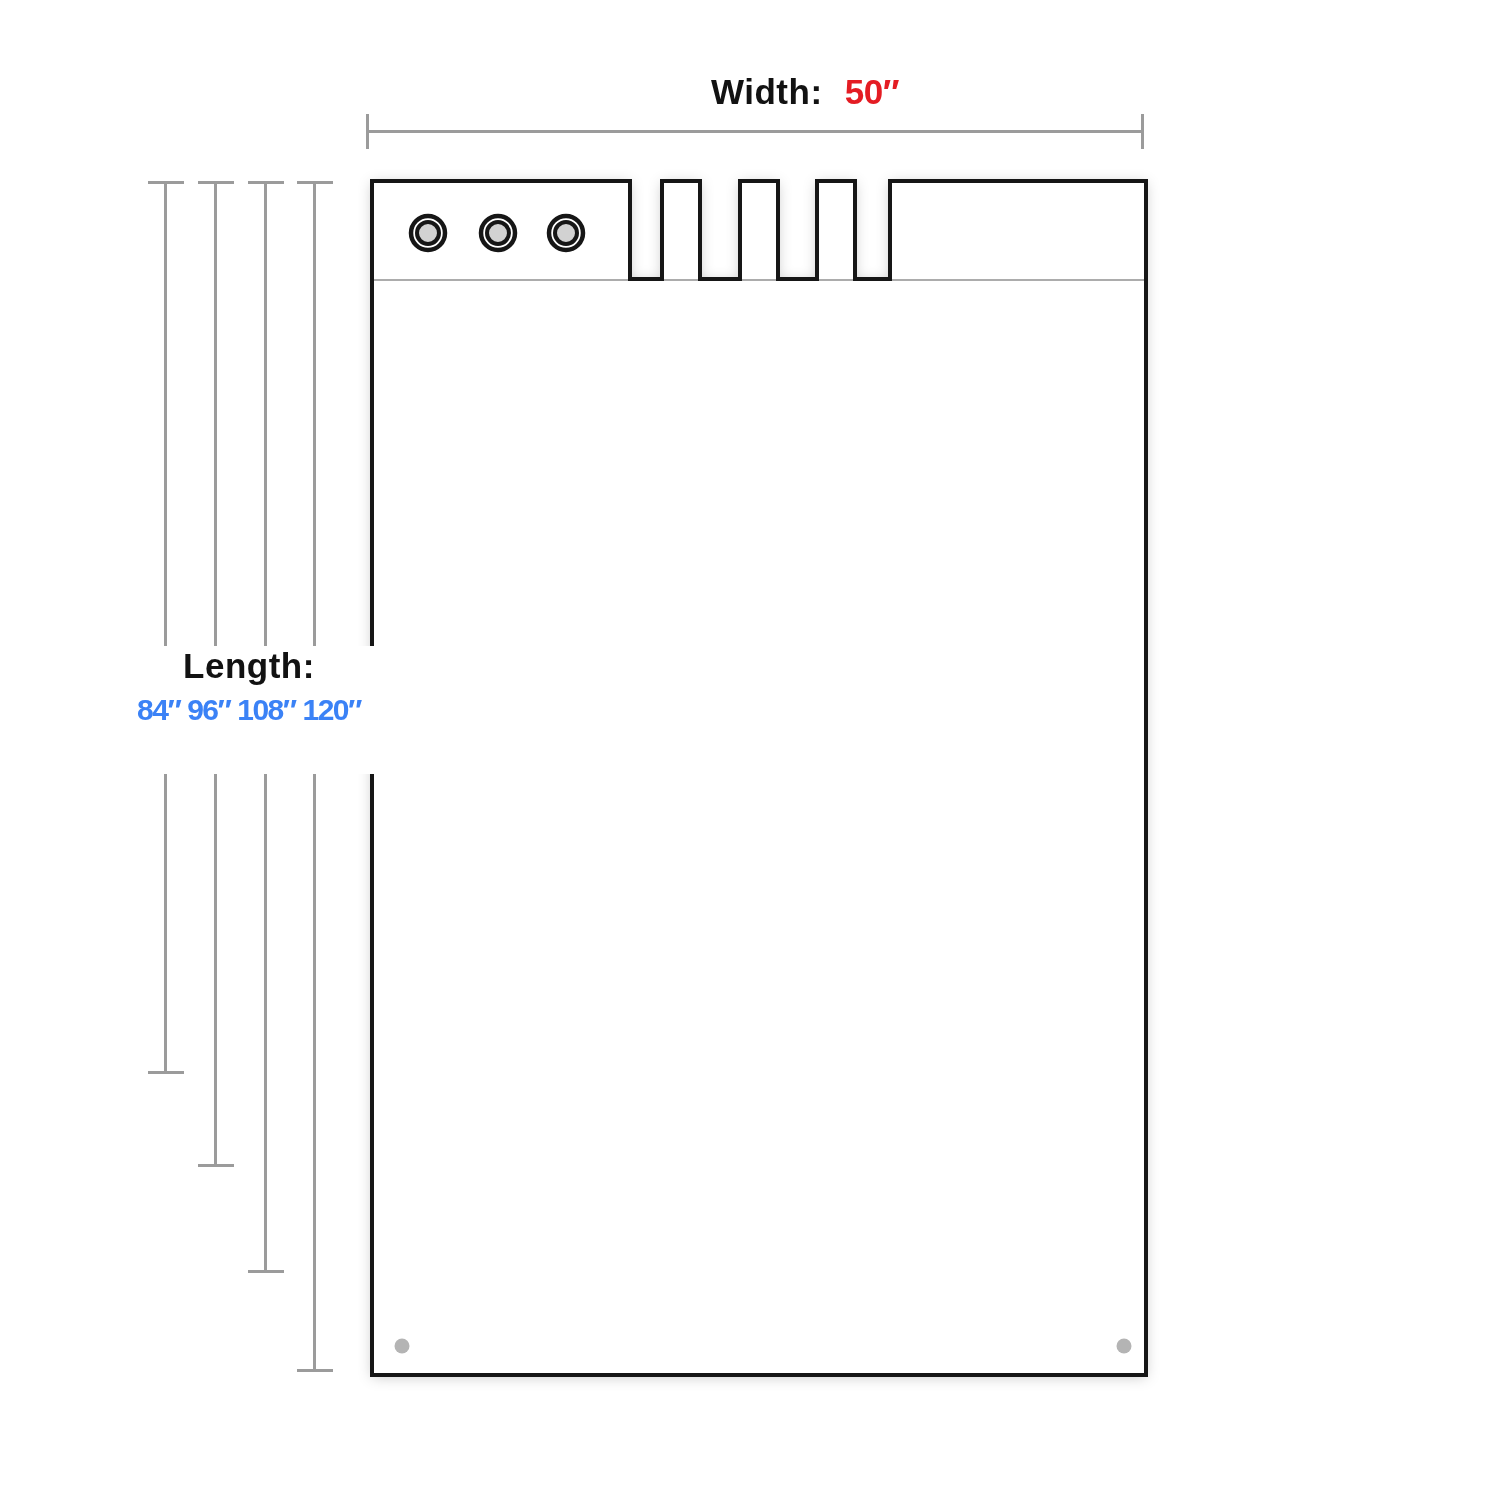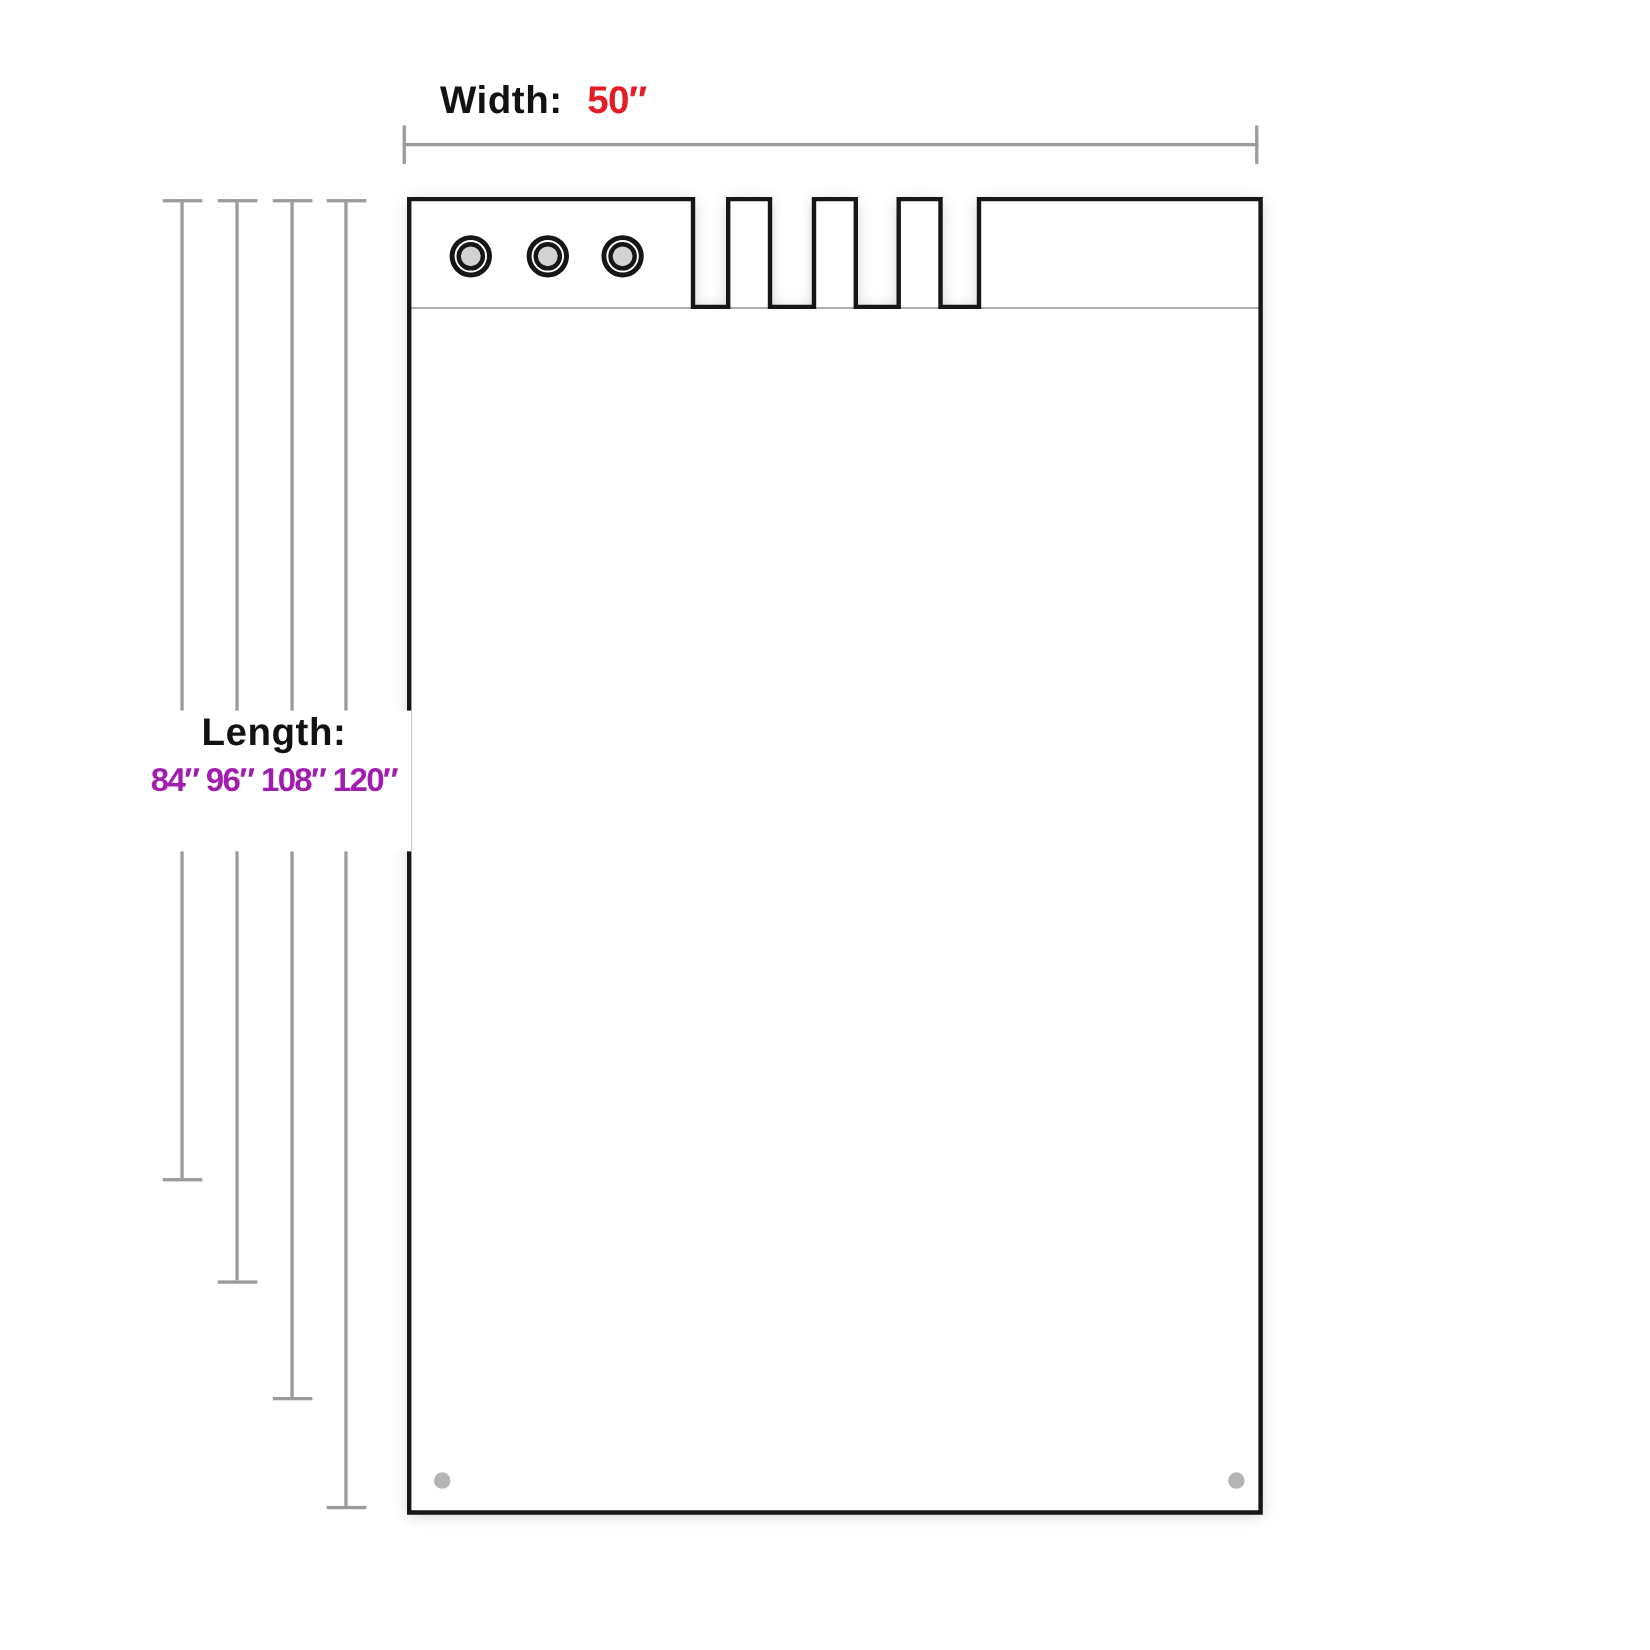--- a/index.html
+++ b/index.html
@@ -45,21 +45,21 @@
   #len4-top { left: 297px; top: 181px; }
   #len4-line { left: 313px; top: 181px; height: 1188px; }
   #len4-bot { left: 297px; top: 1369px; }
 
   
   .width-label {
     position: absolute;
     left: 400px;
     top: 72px;
     width: 810px;
-    text-align: left;
+    text-align: center;
     font-size: 35px;
     font-weight: bold;
     color: #121212;
     letter-spacing: 0.5px;
     white-space: nowrap;
   }
   .width-label .val {
     color: #e41c23;
     margin-left: 12px;
     letter-spacing: -0.5px;
@@ -81,21 +81,21 @@
     font-size: 35px;
     font-weight: bold;
     color: #121212;
     letter-spacing: 0.5px;
   }
   .length-label-box .vals {
     display: block;
     margin-top: 7px;
     font-size: 30px;
     font-weight: bold;
-    color: #a21caf;
+    color: #3b82f6;
     letter-spacing: -1.5px;
     white-space: nowrap;
   }
 
   
   #pad-svg {
     position: absolute;
     left: 0;
     top: 0;
     z-index: 2;

